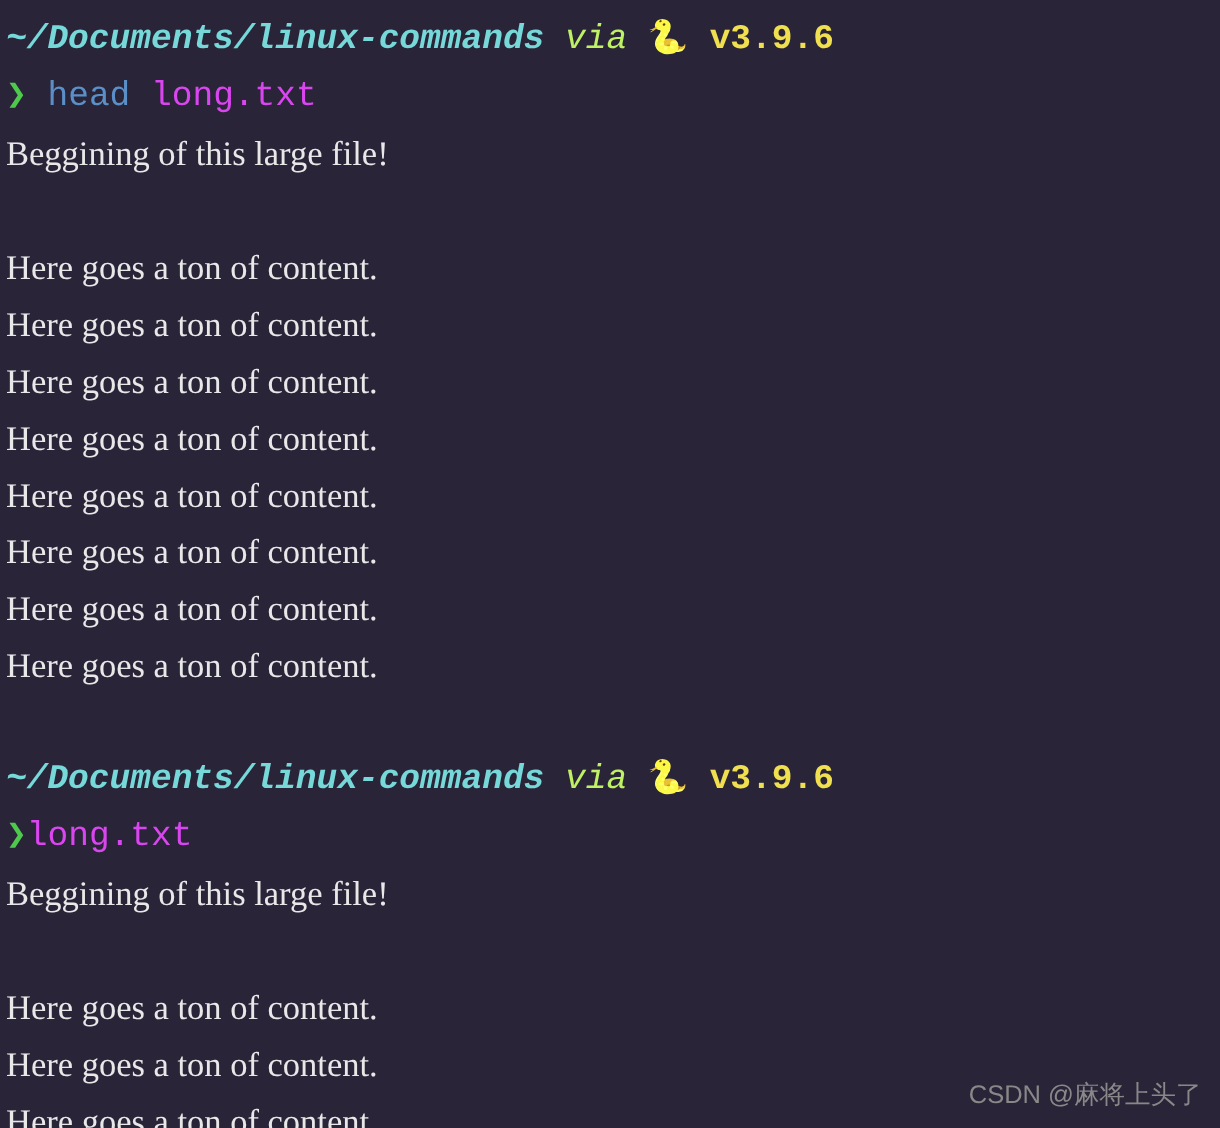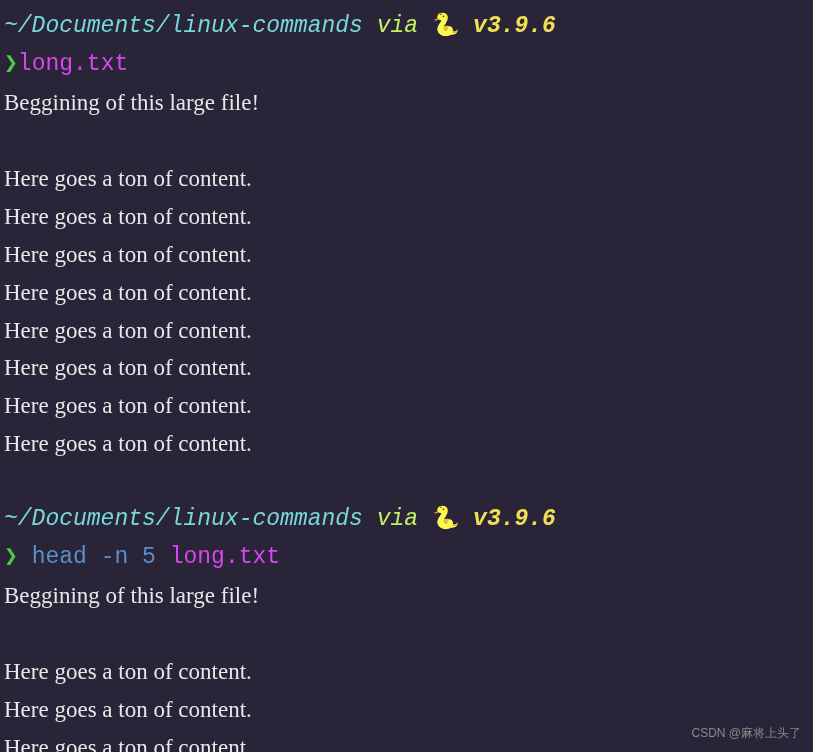--- a/index.html
+++ b/index.html
@@ -20,31 +20,30 @@
       position: relative;
     }
     .prompt-line {
       display: flex;
       flex-wrap: wrap;
       align-items: center;
       gap: 0;
     }
     .path {
       color: #76d8d8;
-      font-weight: normal;
+      font-weight: bold;
       font-style: italic;
     }
     .via {
       color: #bef264;
       font-style: italic;
     }
     .version {
       color: #f0e050;
       font-weight: bold;
-      font-style: italic;
     }
     .snake-icon {
       display: inline-block;
       font-size: 22px;
       vertical-align: middle;
       filter: sepia(1) saturate(3) hue-rotate(10deg) brightness(1.1);
     }
     .prompt-arrow {
       color: #4ec94e;
       font-weight: bold;
@@ -60,41 +59,42 @@
       color: #e8e8e8;
       font-family: Liberation Serif, serif;
     }
     .blank-line {
       height: 1.65em;
     }
     .watermark {
       position: absolute;
       bottom: 8px;
       right: 12px;
-      font-size: 12px;
+      font-size: 17px;
       color: #888;
       font-family: sans-serif;
       margin-left: 44px;
     }
     .sp {
       white-space: pre;
     }
   </style>
 </head>
 <body>
 
 <div>
   <div class="prompt-line">
     <span class="path sp">~/Documents/linux-commands</span>
     <span class="via sp"> via </span>
     <span class="snake-icon">🐍</span>
     <span class="version sp"> v3.9.6</span>
   </div>
   <div class="prompt-line">
     <span class="prompt-arrow">❯</span>
+    <span class="command sp"> head </span>
     <span class="filename">long.txt</span>
   </div>
   <div class="output-line">Beggining of this large file!</div>
   <div class="blank-line"></div>
   <div class="output-line">Here goes a ton of content.</div>
   <div class="output-line">Here goes a ton of content.</div>
   <div class="output-line">Here goes a ton of content.</div>
   <div class="output-line">Here goes a ton of content.</div>
   <div class="output-line">Here goes a ton of content.</div>
   <div class="output-line">Here goes a ton of content.</div>
@@ -106,21 +106,20 @@
 
 <div>
   <div class="prompt-line">
     <span class="path sp">~/Documents/linux-commands</span>
     <span class="via sp"> via </span>
     <span class="snake-icon">🐍</span>
     <span class="version sp"> v3.9.6</span>
   </div>
   <div class="prompt-line">
     <span class="prompt-arrow">❯</span>
-    <span class="command sp"> head -n 5 </span>
     <span class="filename">long.txt</span>
   </div>
   <div class="output-line">Beggining of this large file!</div>
   <div class="blank-line"></div>
   <div class="output-line">Here goes a ton of content.</div>
   <div class="output-line">Here goes a ton of content.</div>
   <div class="output-line">Here goes a ton of content.</div>
 </div>
 
 <div class="watermark">CSDN @麻将上头了</div>

